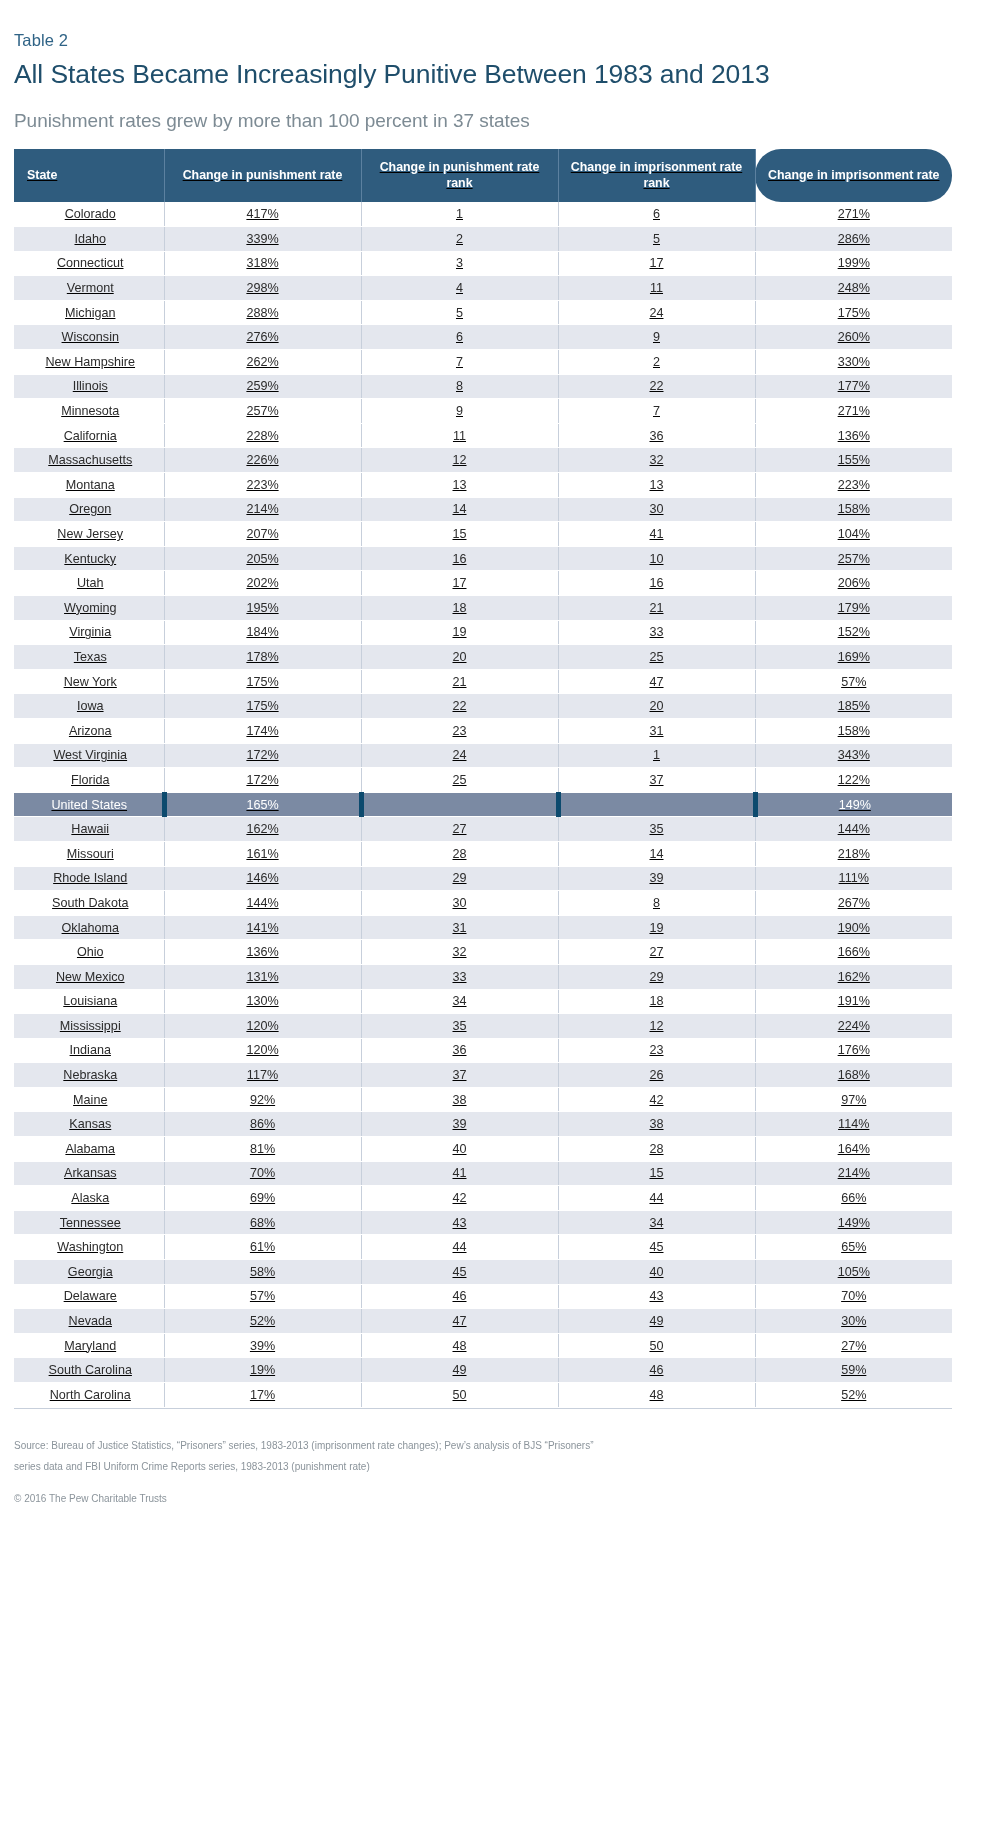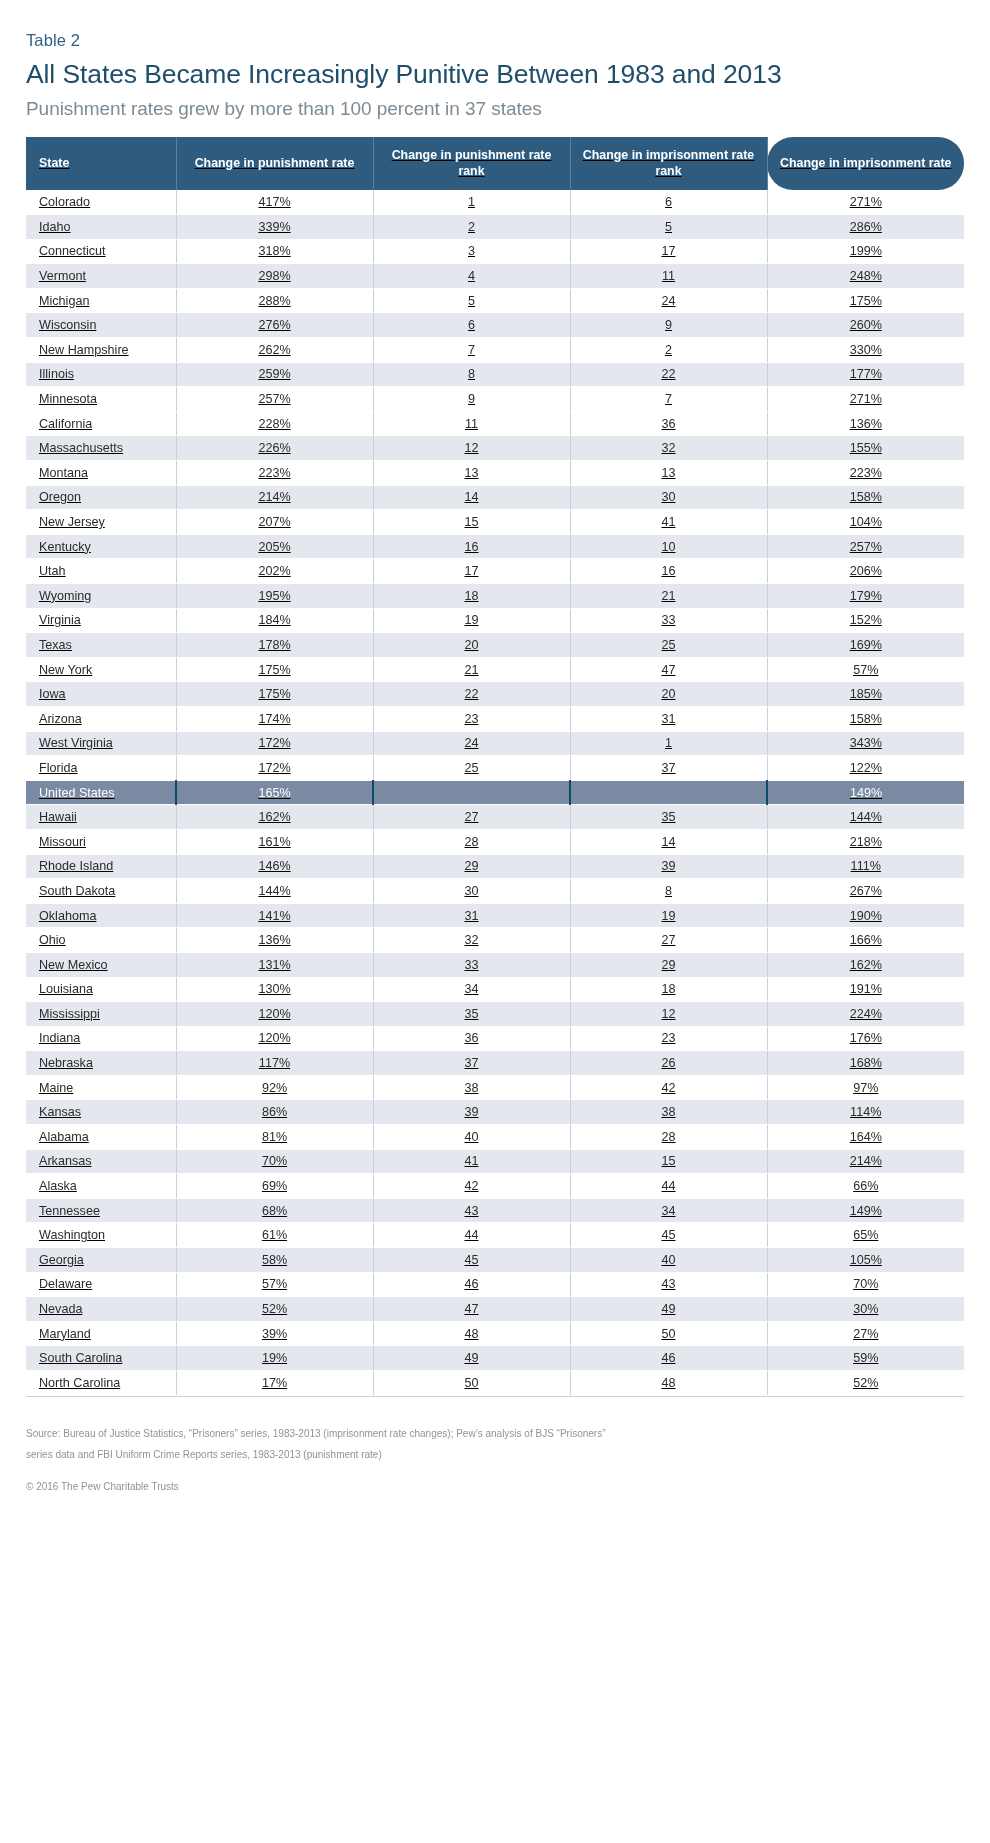--- a/index.html
+++ b/index.html
@@ -11,41 +11,41 @@
     height: 1843px;
     background: #ffffff;
     font-family: "Liberation Sans", sans-serif;
     -webkit-font-smoothing: antialiased;
   }
 
   .page {
     width: 794px;
     height: 1843px;
     box-sizing: border-box;
-    padding: 0 26px;
+    padding: 0 14px;
     position: relative;
   }
 
   
   .titleblock {
     padding-top: 30px;
   }
   .table-label {
     color: #2f6386;
     font-size: 16.5px;
     line-height: 20px;
     letter-spacing: .1px;
     margin-bottom: 8px;
   }
   .headline {
     color: #1f4e6b;
     font-size: 26.5px;
     line-height: 32px;
     letter-spacing: -.1px;
-    margin-bottom: 7px;
+    margin-bottom: 19px;
     white-space: nowrap;
   }
   .subhead {
     color: #7d8b94;
     font-size: 19px;
     line-height: 24px;
     letter-spacing: -.05px;
     margin-bottom: 16px;
   }
 
@@ -90,31 +90,31 @@
     vertical-align: middle;
     color: #2b2b2b;
     font-size: 12.6px;
     border-right: 1px solid #c7cfdb;
     border-bottom: 1px solid #ffffff;
     box-sizing: border-box;
     white-space: nowrap;
   }
   table.data tbody td:last-child { border-right: none; }
   table.data tbody td.state {
-    text-align: left;
+    text-align: center;
     padding-left: 13px;
   }
 
   table.data tbody tr.odd  td { background: #ffffff; }
   table.data tbody tr.even td { background: #e4e7ee; }
 
   table.data tbody tr.us td {
     background: #7b8aa3;
     color: #ffffff;
-    border-right: 2px solid #0c4a6e;
+    border-right: 5px solid #0c4a6e;
   }
   table.data tbody tr.us td:last-child { border-right: none; }
 
   .table-bottom-rule {
     width: 938px;
     height: 1px;
     background: #c7cfdb;
   }
 
   

